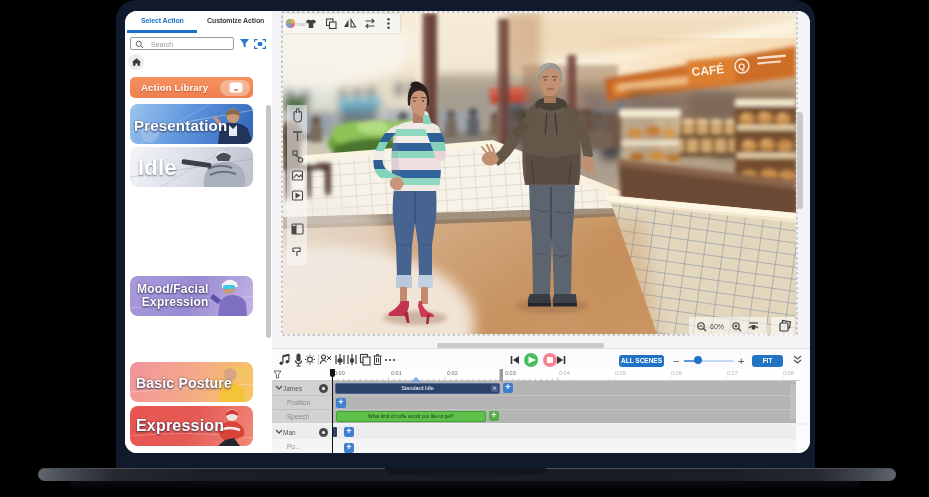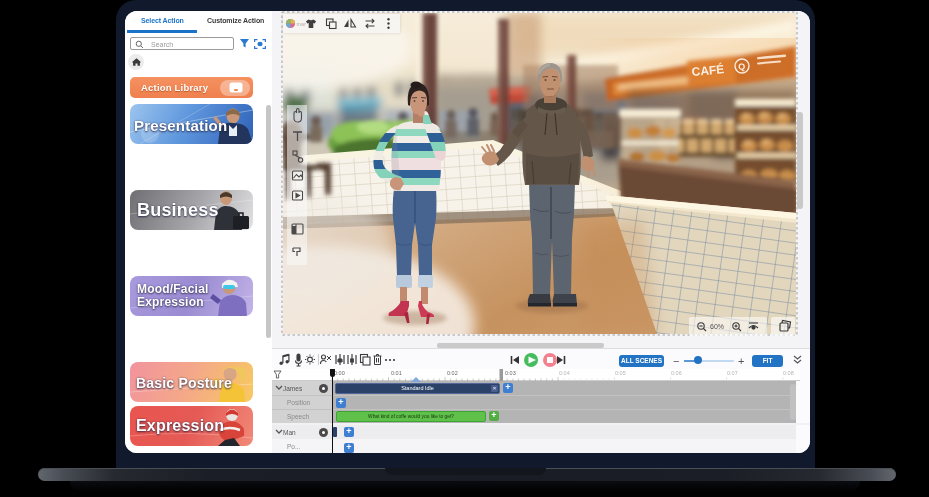--- a/index.html
+++ b/index.html
@@ -14,21 +14,21 @@
   border-radius:12px; overflow:hidden; }
 #baseslab { left:38px; top:468px; width:858px; height:13px; border-radius:7px;
   background:linear-gradient(90deg,#62666d 0%,#484c54 3%,#26292f 9%,#1b1e26 20%,#191c24 50%,#1b1e26 80%,#26292f 91%,#484c54 97%,#62666d 100%);
   box-shadow:inset 0 1px 0 #4a4e55; }
 #basenotch { left:385px; top:468px; width:161px; height:7px; background:#14161d;
   border-radius:0 0 9px 9px; }
 #baseshadow { left:70px; top:481px; width:790px; height:11px;
   background:linear-gradient(180deg,#0a0c10 0%,#040507 60%,#000 100%);
   border-radius:0 0 10px 10px; }
 
-#lpanel { left:0; top:0; width:147px; height:442px; background:#fff; }
+#lpanel { left:0; top:0; width:147px; height:442px; background:#fff;text-align:right; }
 .tab { top:5.5px; font-weight:bold; font-size:7px; white-space:nowrap; letter-spacing:-0.1px; }
 #tab1 { left:16px; color:#1a73c8; }
 #tab2 { left:82px; color:#3a3a3a; }
 #tabline { left:2px; top:19px; width:70px; height:2.5px; background:#1a73c8; }
 #searchbox { left:5px; top:26px; width:104px; height:13px; border:1px solid #9b9b9b;
   border-radius:2px; }
 #searchtxt { left:26px; top:30px; font-size:7px; color:#9a9a9a; }
 #homebtn { left:3px; top:43px; width:16px; height:16px; border-radius:50%; background:#ececec; }
 .item { left:5px; width:123px; border-radius:8px; overflow:hidden; }
 .itxt { position:absolute; color:#fff; font-weight:bold;
@@ -113,34 +113,36 @@
             <ellipse cx="103" cy="12" rx="6.5" ry="7.5" fill="#c89878"></ellipse>
             <path d="M96 9 Q103 1 110 9 L110 12 Q103 8 96 12 Z" fill="#8a6a4a"></path>
             <path d="M88 40 L90 24 Q95 18 103 19 Q114 19 118 25 L123 40 Z" fill="#23355c"></path>
             <path d="M99 21 L103 25 L107 21 L107 32 L99 32 Z" fill="#e8eef5"></path>
             <path d="M91 24 L83 14 L86 12 L93 21 Z" fill="#c89878"></path>
           </g>
         </svg>
         <div class="itxt" style="left:4px;top:13px;font-size:15px;">Presentation</div>
       </div>
 
-
-      <div class="abs item" style="top:179px;height:40px;background:linear-gradient(115deg,#6f6f73 0%,#a8a8ac 55%,#e2e2e4 100%);">
+      <div class="abs item" style="top:136px;height:40px;background:linear-gradient(115deg,#f3f5f8 0%,#d9dde6 50%,#b9bfcc 100%);">
         <svg class="abs" style="left:0;top:0" width="123" height="40" viewBox="0 0 123 40">
-          <path d="M0 24 L123 10" stroke="rgba(255,255,255,.25)" stroke-width="1"></path>
+          <path d="M0 30 L123 12" stroke="rgba(150,155,170,.4)" stroke-width="1"></path>
+          <path d="M30 40 L100 0" stroke="rgba(150,155,170,.3)" stroke-width="1"></path>
           <g>
-            <ellipse cx="96" cy="8" rx="6" ry="7" fill="#c89878"></ellipse>
-            <path d="M90 5 Q96 -1 102 5 L102 8 Q96 5 90 8 Z" fill="#4a3a2a"></path>
-            <path d="M84 40 L86 22 Q91 15 96 16 Q105 16 109 23 L112 40 Z" fill="#2e3138"></path>
-            <rect x="103" y="26" width="16" height="13" rx="1.5" fill="#1d1f24"></rect>
-            <rect x="109" y="23" width="4" height="4" fill="none" stroke="#1d1f24" stroke-width="1.5"></rect>
+            <ellipse cx="93" cy="10" rx="7" ry="6" fill="#e6e9ee"></ellipse>
+            <path d="M86 10 Q93 2 101 9 L99 14 L88 14 Z" fill="#4a4f5a"></path>
+            <path d="M74 40 Q72 22 86 16 Q98 12 108 18 Q118 25 114 40 Z" fill="#aab0bc"></path>
+            <path d="M78 22 Q90 16 102 21" stroke="#6a7080" stroke-width="2" fill="none"></path>
+            <path d="M80 28 Q92 22 106 27" stroke="#6a7080" stroke-width="2" fill="none"></path>
+            <rect x="52" y="12" width="30" height="5" rx="2" fill="#3a3f4a" transform="rotate(8 52 12)"></rect>
           </g>
         </svg>
-        <div class="itxt" style="left:7px;top:10px;font-size:18px;">Business</div>
+        <div class="itxt" style="left:8px;top:8px;font-size:22px;text-shadow:0 1px 2px rgba(90,95,115,.85)">Idle</div>
       </div>
+
 
 
       <div class="abs item" style="top:265px;height:40px;background:linear-gradient(115deg,#a99ade 0%,#9a8bd2 50%,#c3b4e8 100%);">
         <svg class="abs" style="left:0;top:0" width="123" height="40" viewBox="0 0 123 40">
           <path d="M0 32 L123 20" stroke="rgba(255,255,255,.25)" stroke-width="1"></path>
           <g>
             <ellipse cx="99" cy="11" rx="6.5" ry="7" fill="#c89878"></ellipse>
             <path d="M92 8 Q99 0 107 7 L108 11 L92 12 Z" fill="#f2f2f4"></path>
             <rect x="93" y="9" width="12" height="4" rx="2" fill="#3ec8e8"></rect>
             <path d="M88 40 L90 25 Q96 18 104 19 Q113 20 116 27 L117 40 Z" fill="#7e6fc0"></path>

